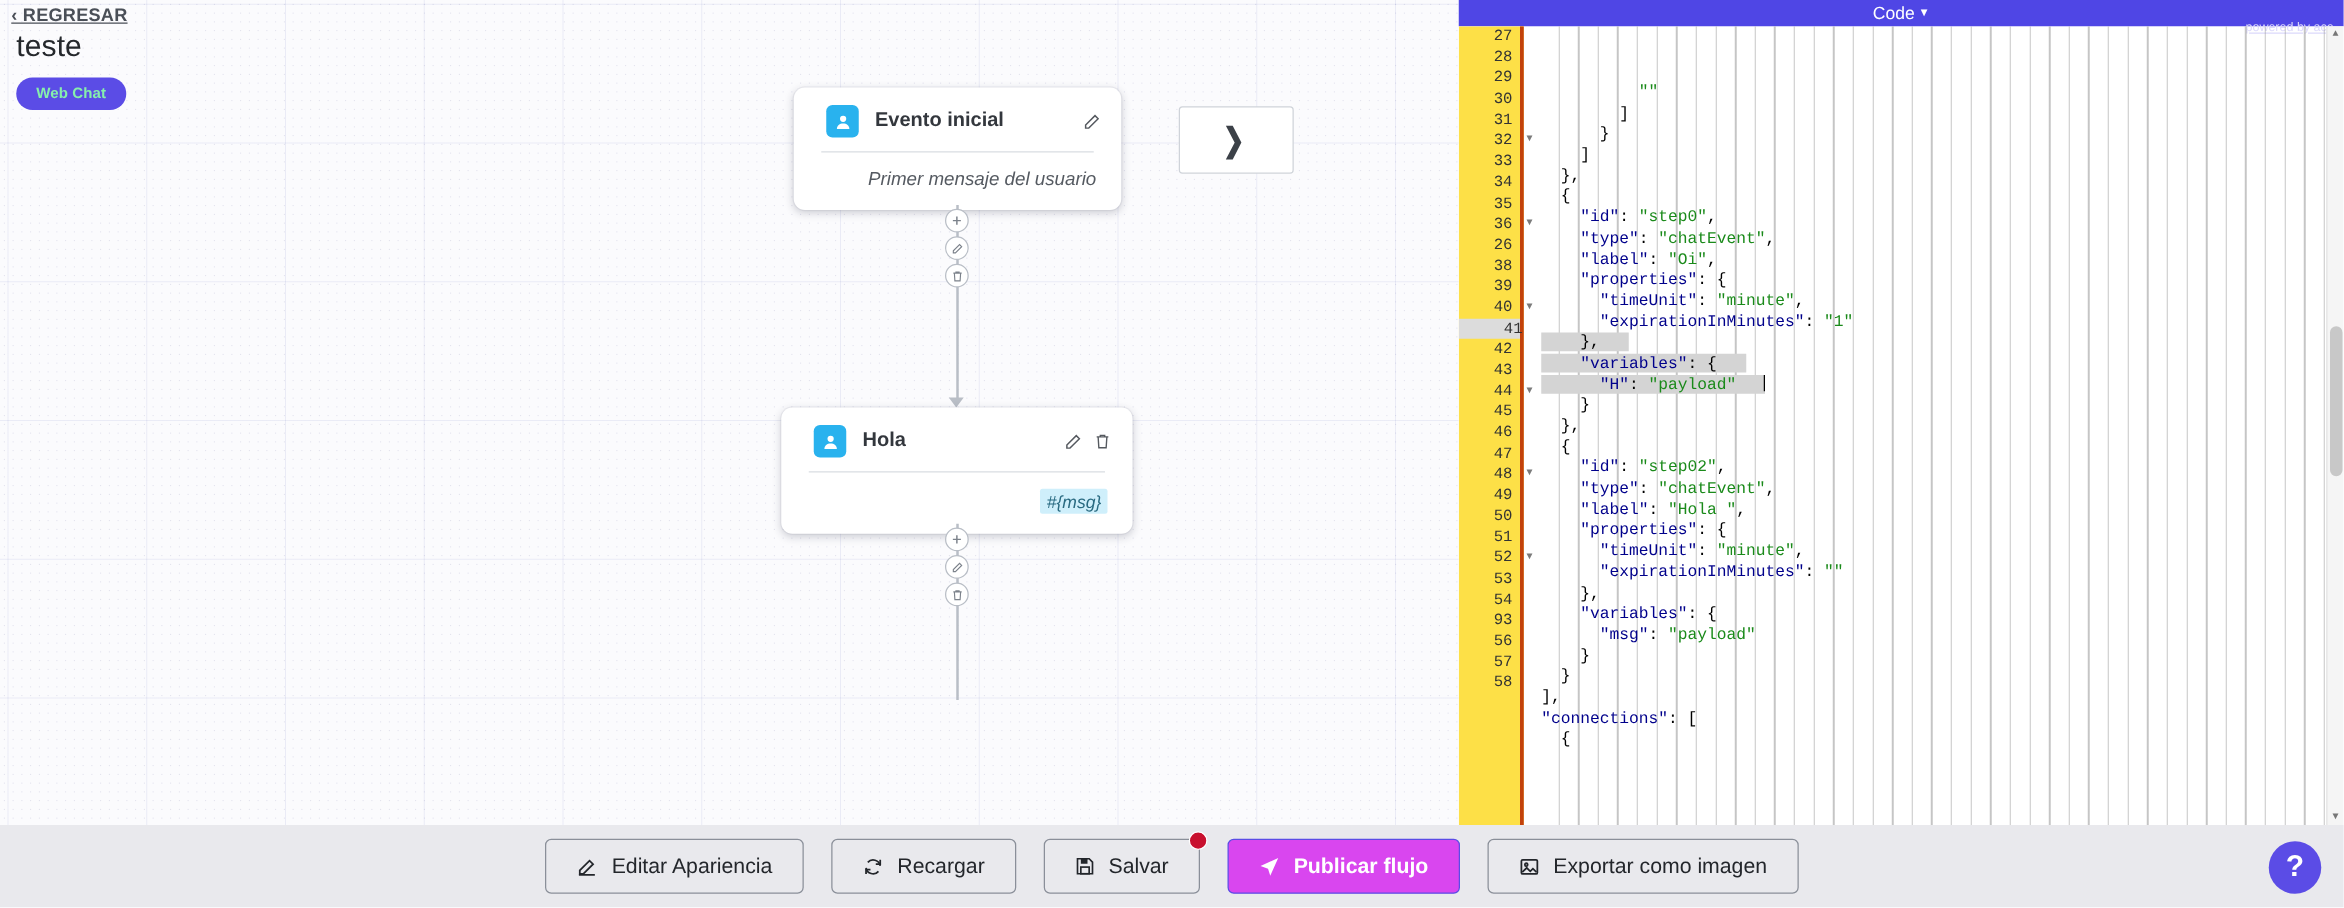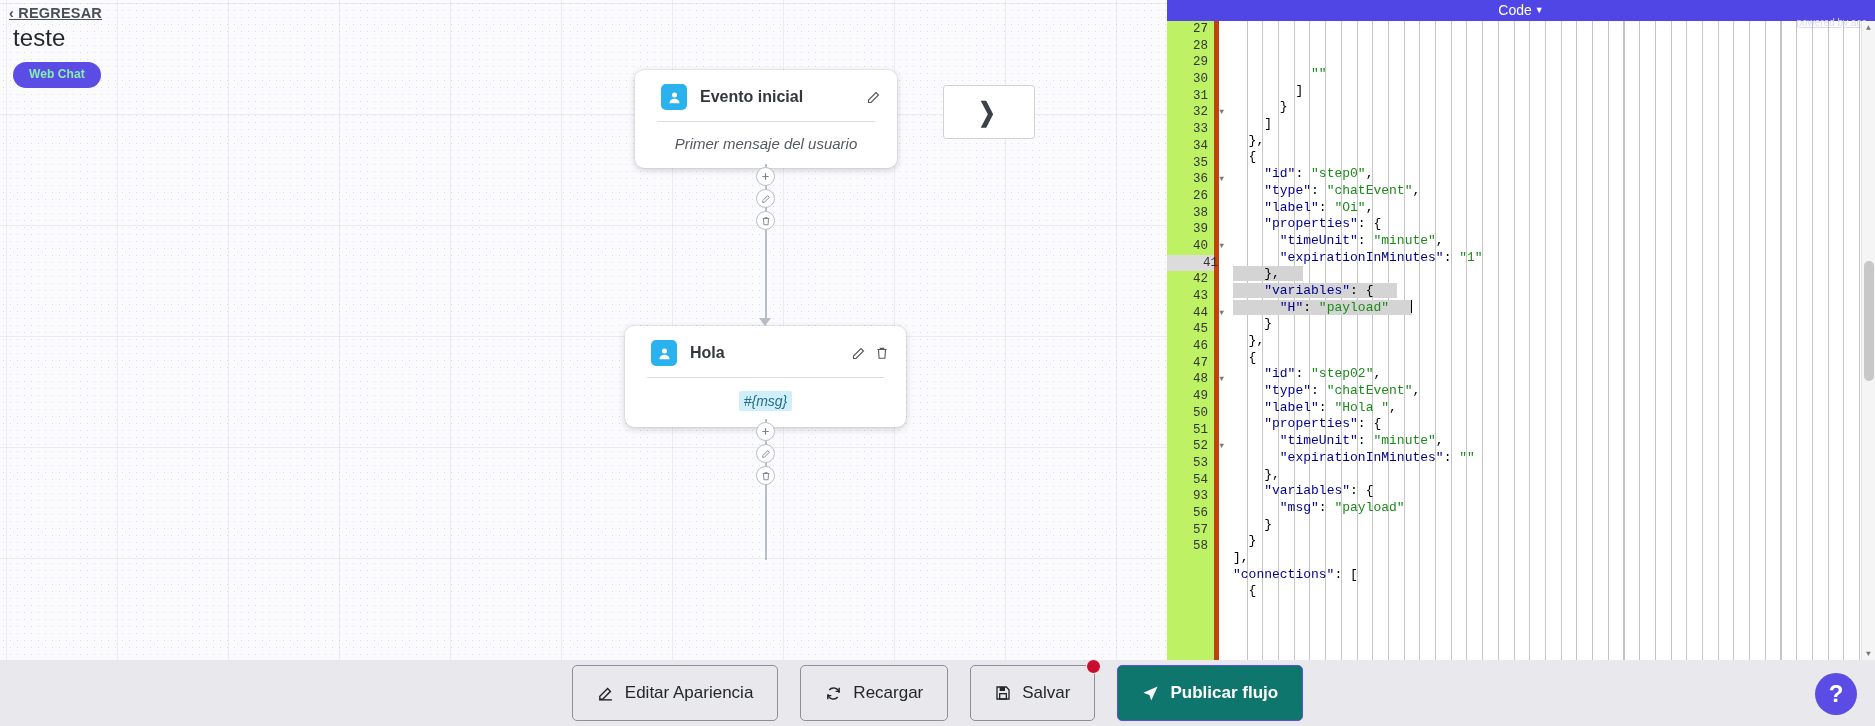--- a/index.html
+++ b/index.html
@@ -52,21 +52,21 @@
     display: flex; align-items: center; justify-content: center; flex: none;
   }
   .node-title {
     margin-left: 13px; font-size: 16px; font-weight: 700; color: #33373d;
     flex: 1; white-space: nowrap; overflow: hidden;
   }
   .node-act { width: 20px; height: 20px; margin-left: 4px; cursor: pointer;
               display:flex; align-items:center; justify-content:center; }
   .node-divider { height: 1px; background: #d9dde2; margin: 11px 22px 0 22px; }
   .node-body {
-    padding: 13px 20px 16px 20px; text-align: center;
+    padding: 13px 20px 16px 20px; text-align: right;
     font-size: 14.5px; color: #555a61;
   }
   .node-body.italic { font-style: italic; font-size: 15px; }
   .var-chip {
     display: inline-block; background: #cfeffb; color: #2a6b82;
     font-style: italic; font-size: 14px; padding: 2px 5px; border-radius: 2px;
   }
 
   #node-initial { left: 635px; top: 70px; width: 262px; }
   #node-hola    { left: 625px; top: 326px; width: 281px; }
@@ -103,21 +103,21 @@
     position: absolute; right: 8px; top: 12px; line-height: 21px;
     font-size: 10px; color: #dcd9fb; text-decoration: underline; cursor: pointer;
   }
 
   #editor {
     position: relative; height: 639px; overflow: hidden;
     font-family: "Liberation Mono", monospace; font-size: 13px;
   }
   #gutter {
     position: absolute; left: 0; top: 0; width: 52px; height: 100%;
-    background: #bef264; border-right: 5px solid #c2410c;
+    background: #fde047; border-right: 3px solid #c2410c;
   }
   .gln {
     height: 16.7px; line-height: 16.7px; text-align: right;
     padding-right: 6px; color: #333; font-size: 12.5px; position: relative;
   }
   .gln.active { background: #dcdcdc; padding-left: 36px; }
   .gln .fold {
     position: absolute; right: -10px; top: 0; width: 10px;
     color: #7b7b7b; font-size: 8px; line-height: 16.7px;
   }
@@ -165,25 +165,25 @@
 
   
   #toolbar {
     position: absolute; left: 0; bottom: 0; width: 1875px; height: 66px;
     background: #e9e9ed; display: flex; align-items: center;
     justify-content: center; gap: 22px;
   }
   .tb-btn {
     position: relative; display: flex; align-items: center; gap: 11px;
     background: #e9e9ed; border: 1px solid #8a8f99; border-radius: 5px;
-    padding: 0 24px; height: 56px; font-size: 17px; color: #23262b;
+    padding: 0 24px; height: 44px; font-size: 17px; color: #23262b;
     cursor: pointer; white-space: nowrap;
   }
   .tb-btn.primary {
-    background: #0f766e; border-color: #5b4ce6; color: #fff; font-weight: 700;
+    background: #d946ef; border-color: #5b4ce6; color: #fff; font-weight: 700;
   }
   .tb-ico { font-size: 16px; display: flex; align-items: center; }
   .tb-badge {
     position: absolute; right: -7px; top: -7px; width: 15px; height: 15px;
     border-radius: 50%; background: #c8102e; border: 1px solid #fff;
   }
   #help-fab {
     position: absolute; right: 18px; bottom: 11px; width: 42px; height: 42px;
     border-radius: 50%; background: #5b4ce6; color: #fff;
     display: flex; align-items: center; justify-content: center;
@@ -375,17 +375,27 @@
         <span class="tb-badge"></span>
       </div>
       <div class="tb-btn primary">
         <span class="tb-ico">
           <svg width="17" height="17" viewBox="0 0 24 24" fill="currentColor">
             <path d="M2 11L22 2l-9 20-2.5-8z"></path>
           </svg>
         </span>
         <span>Publicar flujo</span>
       </div>
+      <div class="tb-btn">
+        <span class="tb-ico">
+          <svg width="17" height="17" viewBox="0 0 24 24" fill="none" stroke="currentColor" stroke-width="2">
+            <rect x="3" y="4" width="18" height="16" rx="1.5"></rect>
+            <circle cx="8.5" cy="9.5" r="1.6"></circle>
+            <path d="M4 18l5-5 4 4 3-3 4 4"></path>
+          </svg>
+        </span>
+        <span>Exportar como imagen</span>
+      </div>
     </div>
   <div id="help-fab">
     <span>?</span>
   </div>
 </div>
 
 </body></html>

